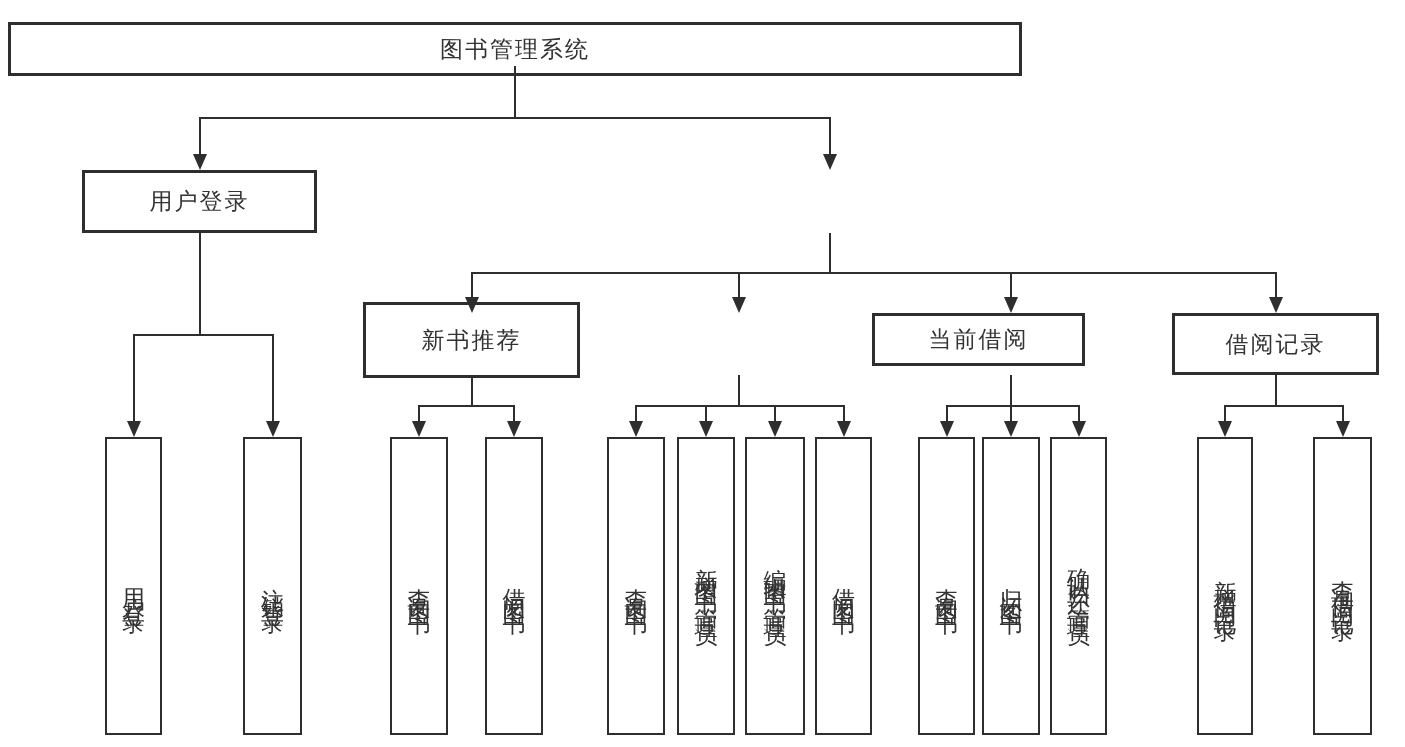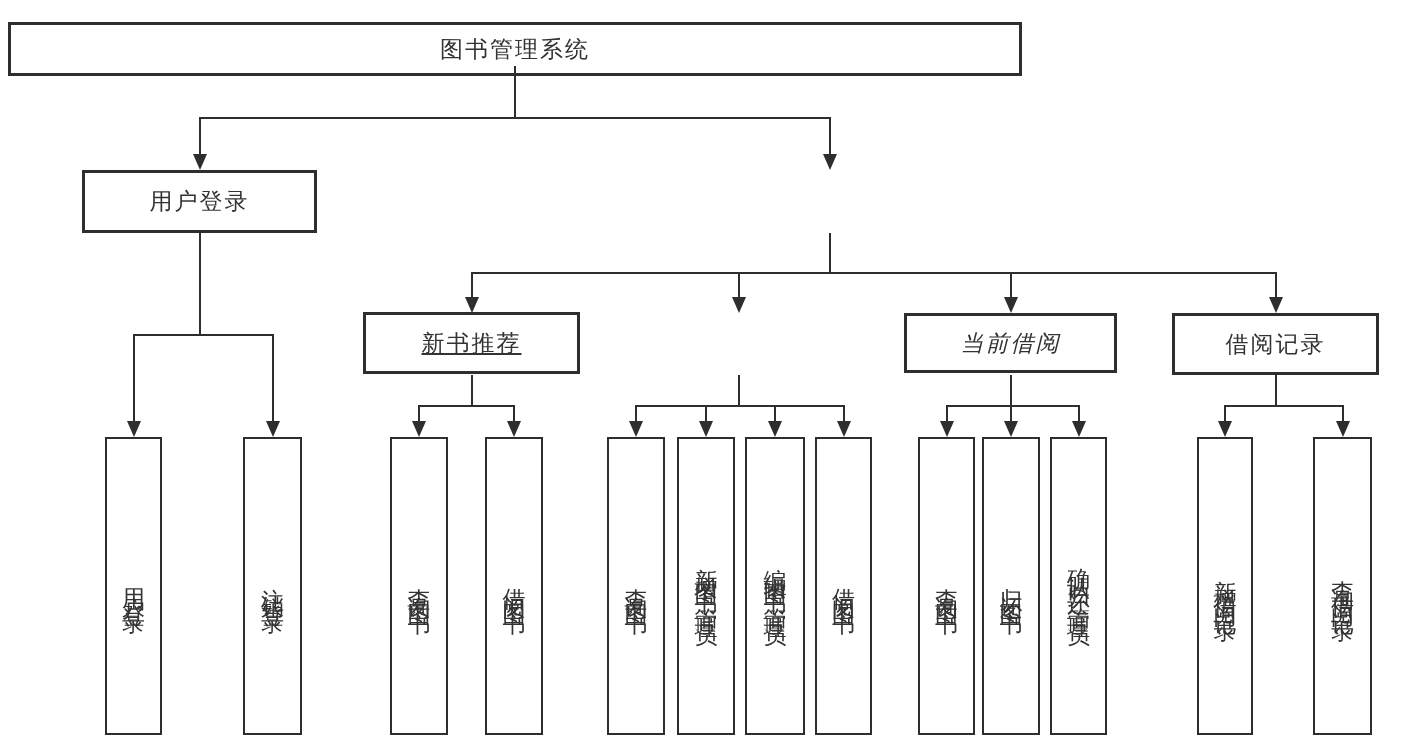--- a/index.html
+++ b/index.html
@@ -57,24 +57,24 @@
 </head>
 <body>
 
 <div class="canvas" id="canvas">
 <div class="node h" style="left: 8px; top: 22px; width: 1014px; height: 54px;">
       <span class="lbl">图书管理系统</span>
     </div>
     <div class="node h" style="left: 82px; top: 170px; width: 235px; height: 63px;">
       <span class="lbl">用户登录</span>
     </div>
-    <div class="node h" style="left: 363px; top: 312px; width: 217px; height: 62px; text-decoration: underline;">
+    <div class="node h" style="left: 363px; top: 302px; width: 217px; height: 76px;">
       <span class="lbl">新书推荐</span>
     </div>
-    <div class="node h" style="left: 904px; top: 313px; width: 213px; height: 60px; font-style: italic;">
+    <div class="node h" style="left: 872px; top: 313px; width: 213px; height: 53px;">
       <span class="lbl">当前借阅</span>
     </div>
     <div class="node h" style="left: 1172px; top: 313px; width: 207px; height: 62px;">
       <span class="lbl">借阅记录</span>
     </div>
     <div class="node v" style="left: 105px; top: 437px; width: 57px; height: 298px;">
       <span class="lbl">用户登录</span>
     </div>
     <div class="node v" style="left: 243px; top: 437px; width: 59px; height: 298px;">
       <span class="lbl">注销登录</span>

